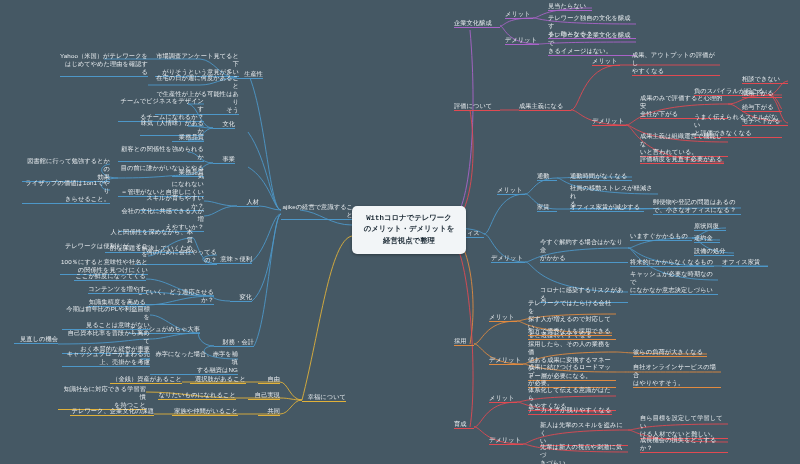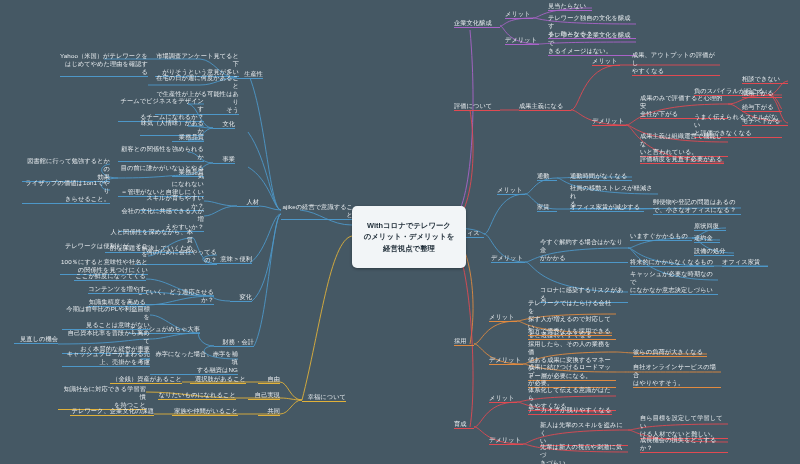--- a/index.html
+++ b/index.html
@@ -27,23 +27,24 @@
   .node.la{text-align:left;}
   .central{
     position:absolute;
     background:#f2f5f7;
     color:#1d2b36;
     border-radius:5px;
     font-size:7.4px;
     font-weight:bold;
     line-height:1.55;
     text-align:center;
-    padding:14px 9px;
+    padding:7px 9px;
     box-shadow:0 1px 3px rgba(0,0,0,.35);
     white-space:pre-line;
+    font-family:Liberation Mono, monospace;
   }
 </style>
 </head>
 <body style="background: rgb(69, 88, 100);">
 
 <div id="canvas">
   <svg id="links" viewBox="0 0 800 464">
       <path d="M352,225 C330,225 320,212 300,210" stroke="#4d97c8" fill="none" stroke-width="0.9"></path>
       <path d="M281,210 C270,210 266,120 250,78" stroke="#4d97c8" fill="none" stroke-width="0.9"></path>
       <path d="M281,210 C272,210 268,160 248,132" stroke="#4d97c8" fill="none" stroke-width="0.9"></path>

